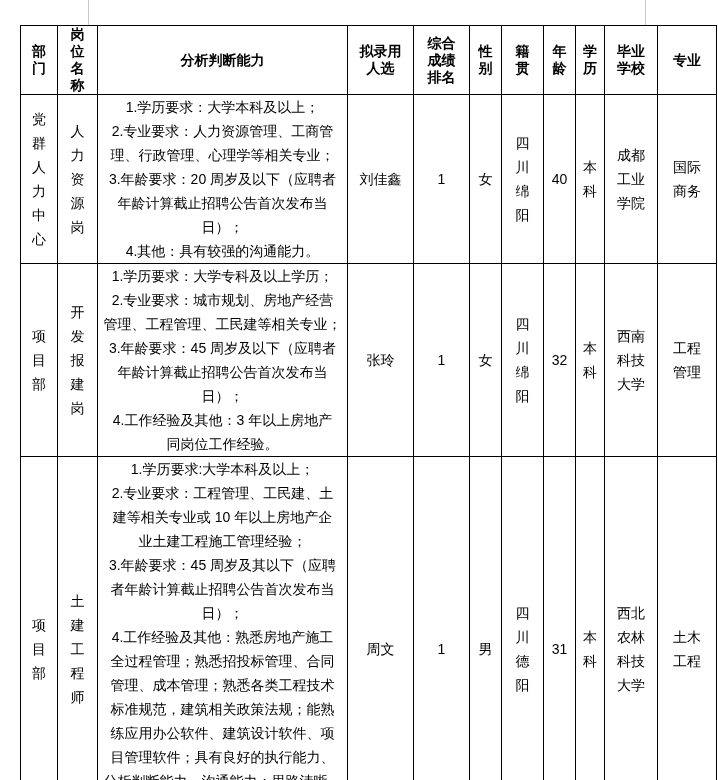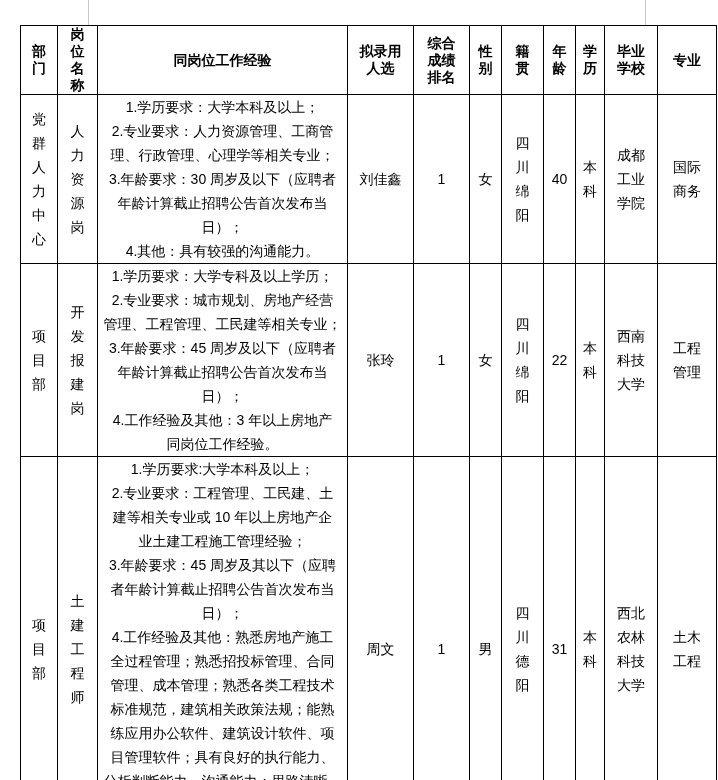--- a/index.html
+++ b/index.html
@@ -68,21 +68,21 @@
       <col style="width:59px">
   </colgroup>
   <thead>
     <tr class="hdr">
       <th>部
 门</th>
       <th>岗
 位
 名
 称</th>
-      <th>同岗位工作经验</th>
+      <th>分析判断能力</th>
       <th>拟录用
 人选</th>
       <th>综合
 成绩
 排名</th>
       <th>性
 别</th>
       <th>籍
 贯</th>
       <th>年
@@ -103,21 +103,21 @@
 中
 心</td>
       <td>人
 力
 资
 源
 岗</td>
       <td class="req">1.学历要求：大学本科及以上；
 2.专业要求：人力资源管理、工商管
 理、行政管理、心理学等相关专业；
-3.年龄要求：30 周岁及以下（应聘者
+3.年龄要求：20 周岁及以下（应聘者
 年龄计算截止招聘公告首次发布当
 日）；
 4.其他：具有较强的沟通能力。</td>
       <td>刘佳鑫</td>
       <td>1</td>
       <td>女</td>
       <td>四
 川
 绵
 阳</td>
@@ -147,21 +147,21 @@
 日）；
 4.工作经验及其他：3 年以上房地产
 同岗位工作经验。</td>
       <td>张玲</td>
       <td>1</td>
       <td>女</td>
       <td>四
 川
 绵
 阳</td>
-      <td>22</td>
+      <td>32</td>
       <td>本
 科</td>
       <td>西南
 科技
 大学</td>
       <td>工程
 管理</td>
     </tr>
     <tr class="r3">
       <td>项

